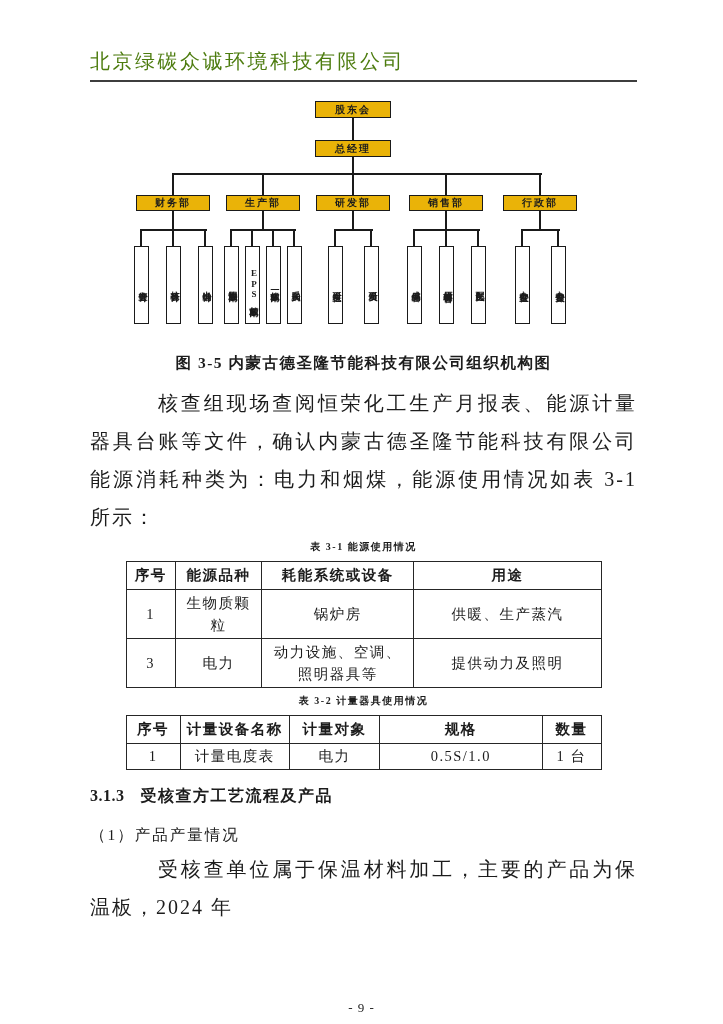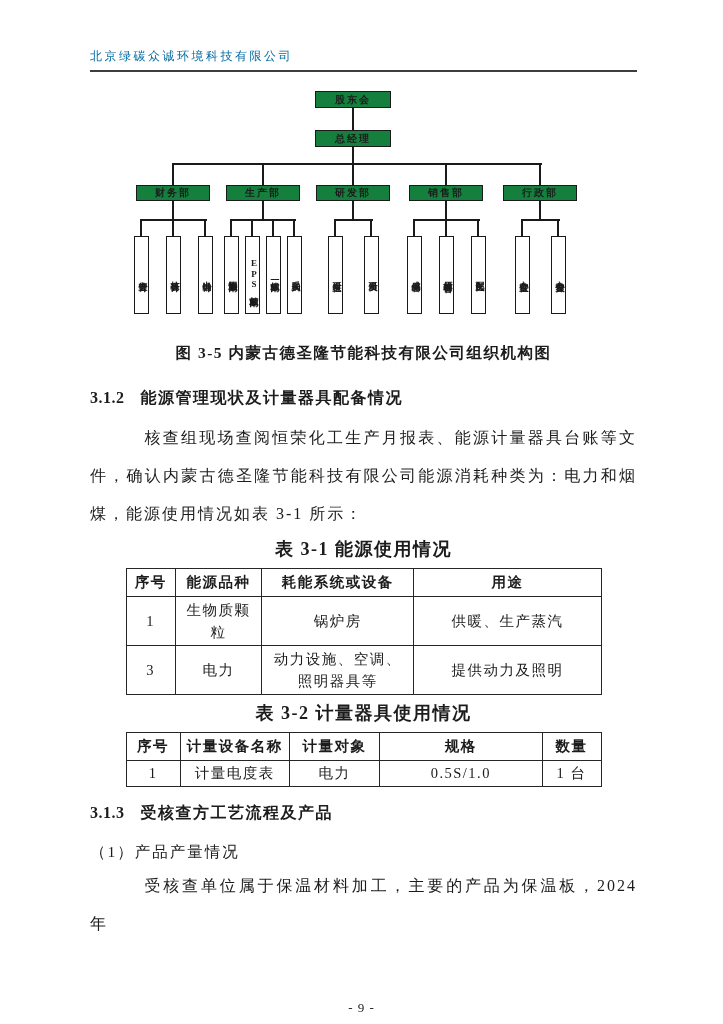--- a/index.html
+++ b/index.html
@@ -5,51 +5,51 @@
   html,body{margin:0;padding:0;}
   body{
     width:723px;height:1024px;background:#ffffff;
     font-family:"Liberation Serif","DejaVu Serif",serif;
     color:#1c1c1c;overflow:hidden;
   }
   .page{width:723px;height:1024px;position:relative;box-sizing:border-box;padding:0 86px 0 90px;}
 
   
   .hdr{margin-top:48px;display:flex;justify-content:space-between;align-items:baseline;}
-  .hdr .company{font-size:12px;letter-spacing:2.5px;color:#0369a1;}
+  .hdr .company{font-size:20px;letter-spacing:2.5px;color:#4d7c0f;}
   .hdr .docno{font-size:14px;color:#ae4540;letter-spacing:1px;}
   .hdr .docno b{font-family:"Liberation Serif","DejaVu Serif",serif;font-weight:bold;letter-spacing:.5px;}
   .hdr-rule{height:2px;background:#3d3d3d;margin-top:5px;}
 
   
   .org-title{margin-top:40px;text-align:center;font-size:16px;font-weight:bold;letter-spacing:3px;}
   .chart{position:relative;width:547px;height:232px;margin:13px auto 0 auto;}
-  .obox{position:absolute;border:1.5px solid #1a1a1a;background:#15803d;box-sizing:border-box;
+  .obox{position:absolute;border:1.5px solid #1a1a1a;background:#eab308;box-sizing:border-box;
         display:flex;align-items:center;justify-content:center;
         font-weight:bold;font-size:10px;letter-spacing:2px;}
   .tbox{width:76px;height:17px;}
   .dbox{width:74px;height:16px;}
   .vbox{position:absolute;width:15px;height:78px;border:1.5px solid #1a1a1a;background:#fff;box-sizing:border-box;
         writing-mode:vertical-rl;text-orientation:upright;text-align:center;
         font-weight:bold;font-size:9px;line-height:11px;letter-spacing:.5px;padding:2px 0;}
   .cn{position:absolute;background:#1a1a1a;}
   .cn.v{width:2px;}
   .cn.h{height:2px;}
 
   .fig-caption{margin-top:26px;text-align:center;font-size:15.5px;font-weight:bold;letter-spacing:1.5px;}
 
   
   .sec-h{margin-top:24px;font-size:16px;font-weight:bold;letter-spacing:1.5px;}
   .sec-h .num{margin-right:16px;letter-spacing:.5px;}
-  .para{margin-top:10px;font-size:16px;line-height:38px;letter-spacing:2px;
+  .para{margin-top:10px;font-size:20px;line-height:38px;letter-spacing:2px;
         text-align:justify;text-indent:3.4em;}
   .sub-h{margin-top:18px;font-size:15.5px;letter-spacing:2px;}
 
   
-  .tbl-caption{text-align:center;font-size:18px;font-weight:bold;letter-spacing:1.5px;}
+  .tbl-caption{text-align:center;font-size:10px;font-weight:bold;letter-spacing:1.5px;}
   .cap31{margin-top:4px;}
   .cap32{margin-top:6px;}
   table{border-collapse:collapse;width:476px;margin:7px auto 0 auto;table-layout:fixed;}
   th,td{border:1.6px solid #262626;text-align:center;vertical-align:middle;
         font-size:14.5px;letter-spacing:1.5px;padding:2px 4px;box-sizing:border-box;}
   th{font-weight:bold;height:28px;}
   .t31 td{height:26px;line-height:22px;}
   .t31 tr.tall td{height:49px;}
   .t32 td{height:26px;}
 
@@ -125,23 +125,20 @@
     <div class="vbox" style="left:274px;top:151px;">研发员</div>
     <div class="vbox" style="left:317px;top:151px;">成品保管</div>
     <div class="vbox" style="left:349px;top:151px;">原辅材料保管</div>
     <div class="vbox" style="left:381px;top:151px;">配送员</div>
     <div class="vbox" style="left:425px;top:151px;">办公室主任</div>
     <div class="vbox" style="left:461px;top:151px;">办公室专员</div>
   </div>
 
   <div class="fig-caption">图 3-5 内蒙古德圣隆节能科技有限公司组织机构图</div>
 
-  <div class="sec-h">
-    <span class="num">3.1.2</span><span>能源管理现状及计量器具配备情况</span>
-  </div>
 
   <div class="para">核查组现场查阅恒荣化工生产月报表、能源计量器具台账等文件，确认内蒙古德圣隆节能科技有限公司能源消耗种类为：电力和烟煤，能源使用情况如表 3-1 所示：</div>
 
   <div class="tbl-caption cap31">表 3-1 能源使用情况</div>
   <table class="t31">
     <colgroup>
         <col style="width:10.4%">
         <col style="width:18.2%">
         <col style="width:32%">
         <col style="width:39.4%">

